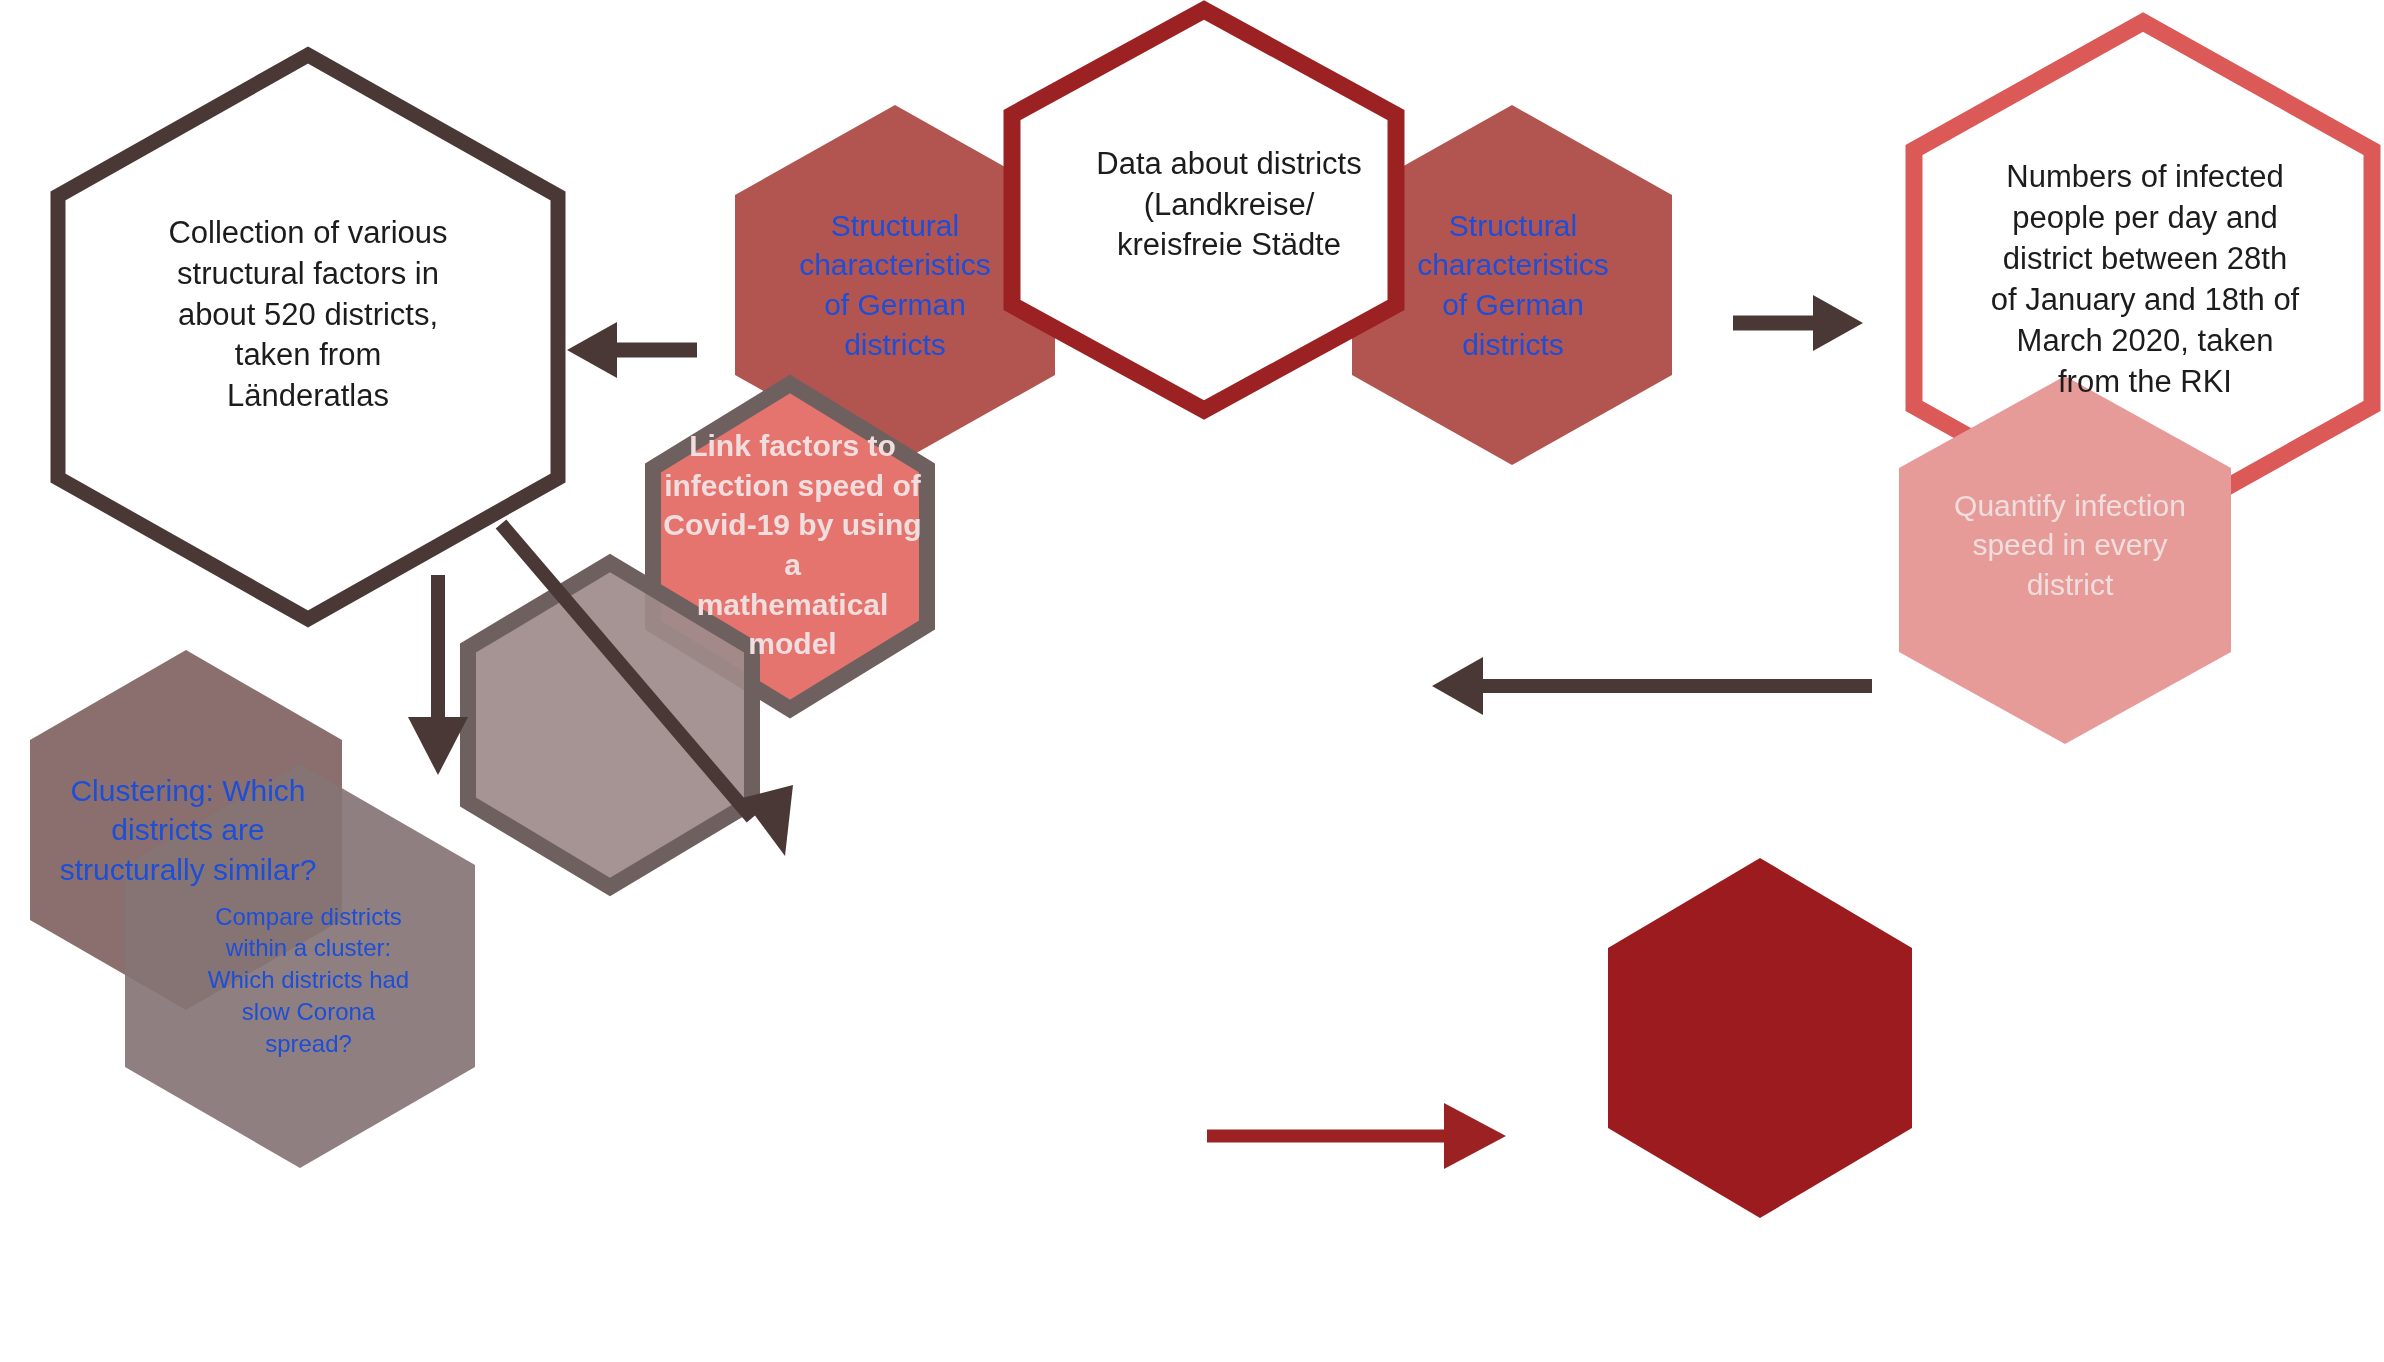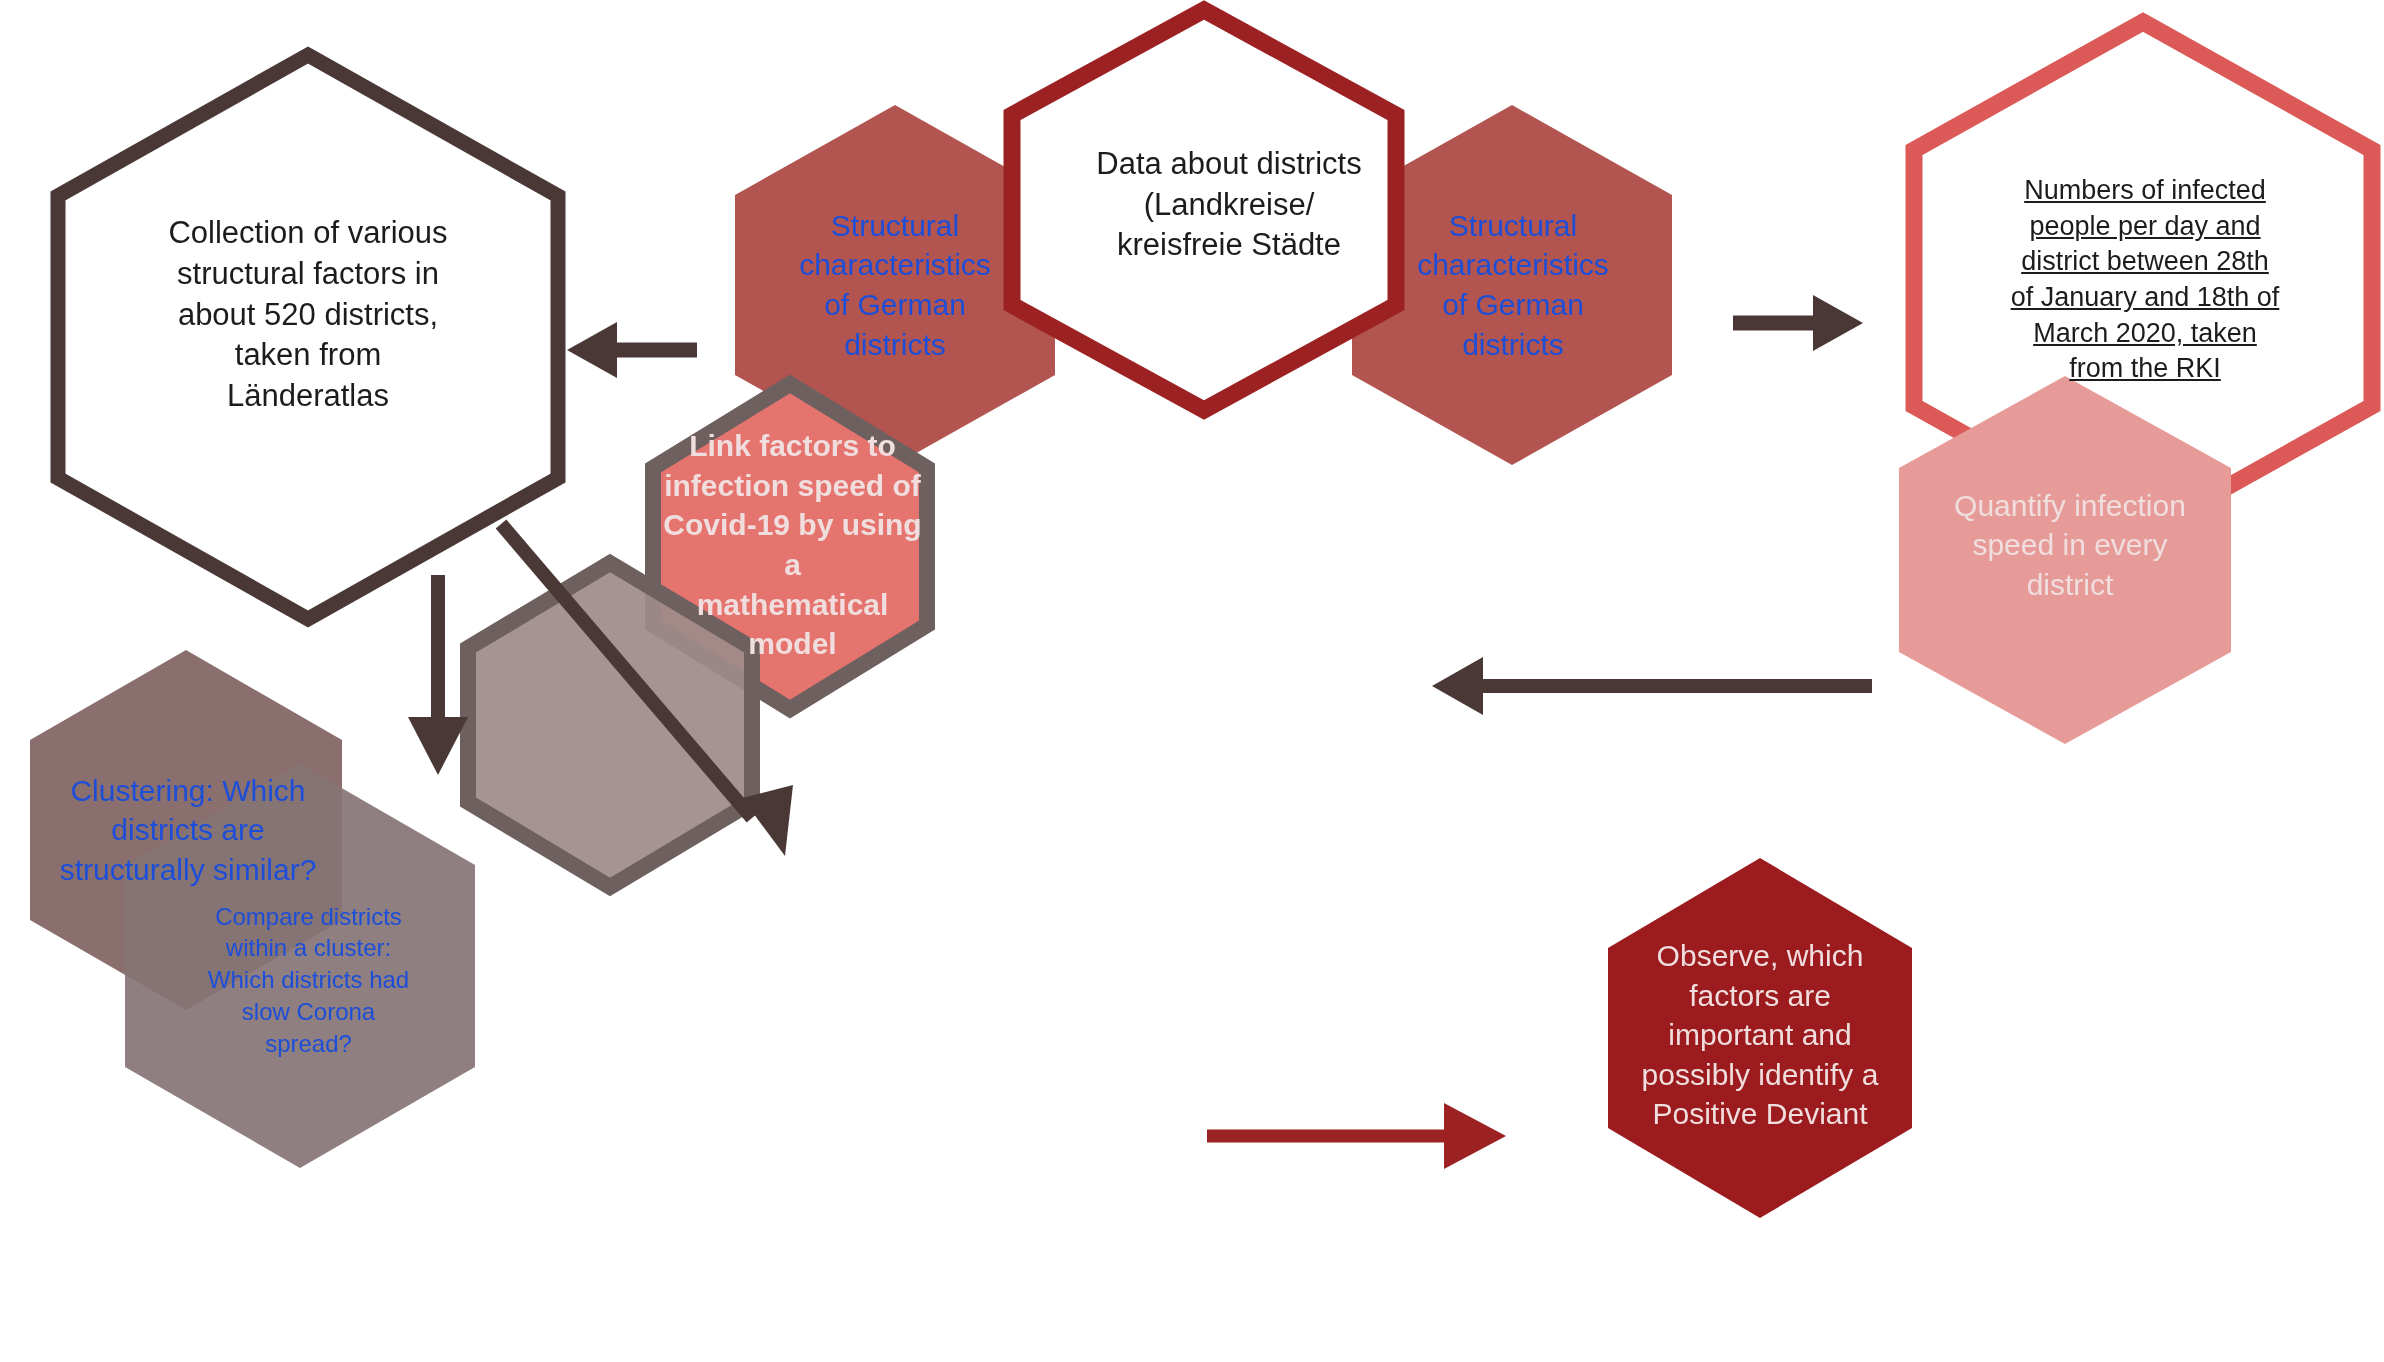--- a/index.html
+++ b/index.html
@@ -131,21 +131,21 @@
 
   <div class="hexlabel dark" style="left:1022px; top:140px; width:414px; height:130px; font-size:31px;">Data about districts
 (Landkreise/
 kreisfreie Städte</div>
 
   <div class="hexlabel light" style="left:1378px; top:215px; width:270px; height:140px; font-size:30px;">Structural
 characteristics
 of German
 districts</div>
 
-  <div class="hexlabel dark" style="left:1945px; top:165px; width:400px; height:230px; font-size:27px;text-decoration:underline;">Numbers of infected
+  <div class="hexlabel dark" style="left:1945px; top:165px; width:400px; height:230px; font-size:31px;">Numbers of infected
 people per day and
 district between 28th
 of January and 18th of
 March 2020, taken
 from the RKI</div>
 
   <div class="hexlabel pale" style="left:1920px; top:470px; width:300px; height:150px; font-size:30px;">Quantify infection
 speed in every
 district</div>
 
@@ -159,19 +159,14 @@
 slow Corona
 spread?</div>
 
   <div class="hexlabel pale" style="left:660px; top:430px; width:265px; height:230px; font-size:30px;font-weight:bold;">Link factors to
 infection speed of
 Covid-19 by using a
 mathematical
 model</div>
 
 
-  <div class="hexlabel pale" style="left:1615px; top:920px; width:290px; height:230px; font-size:30px;">Observe, which
-factors are
-important  and
-possibly identify a
-Positive Deviant</div>
 
 </div>
 
 </body></html>

